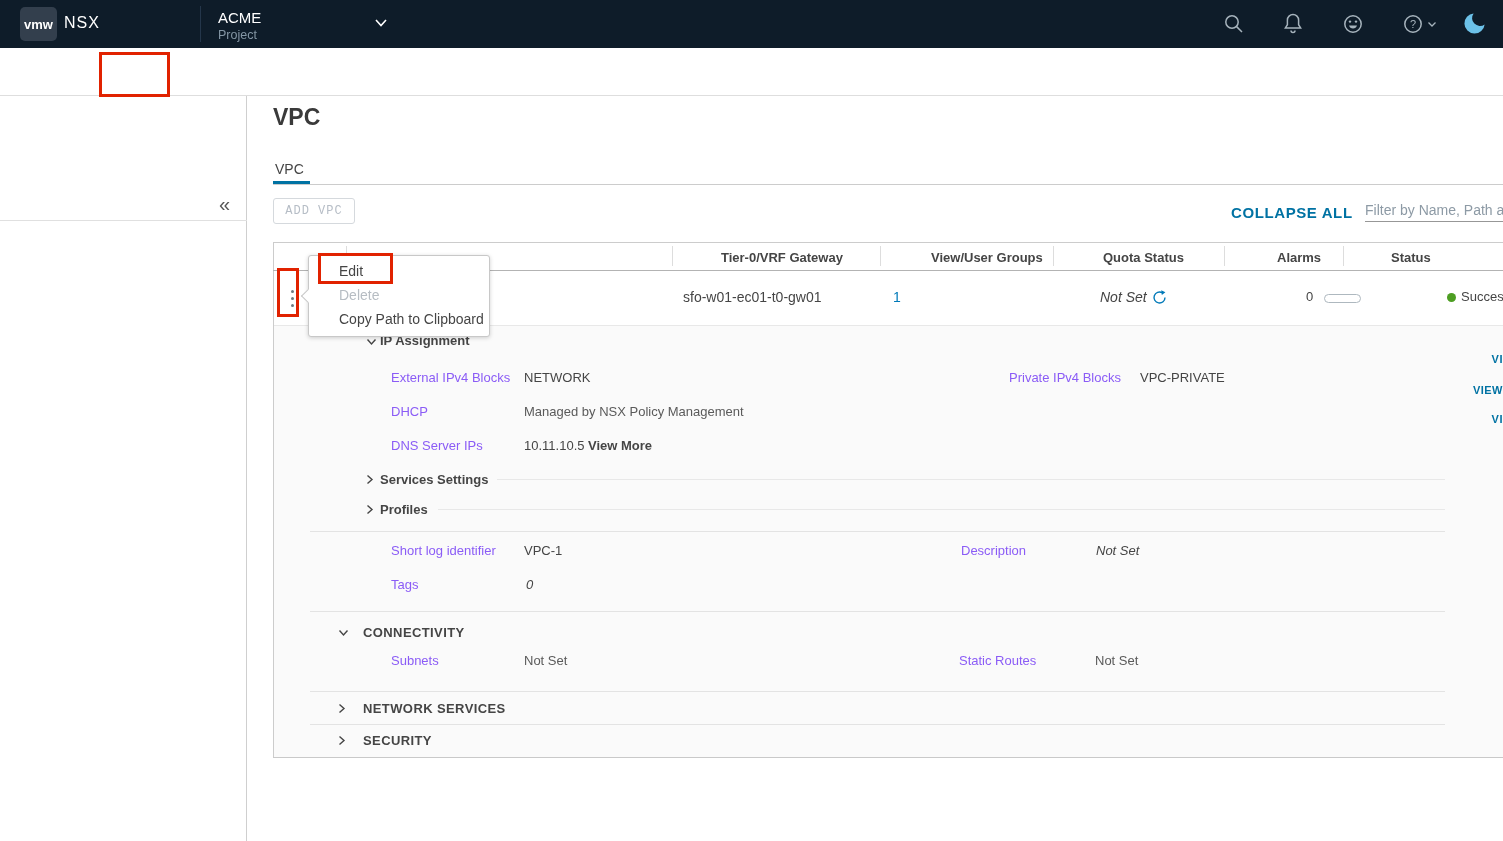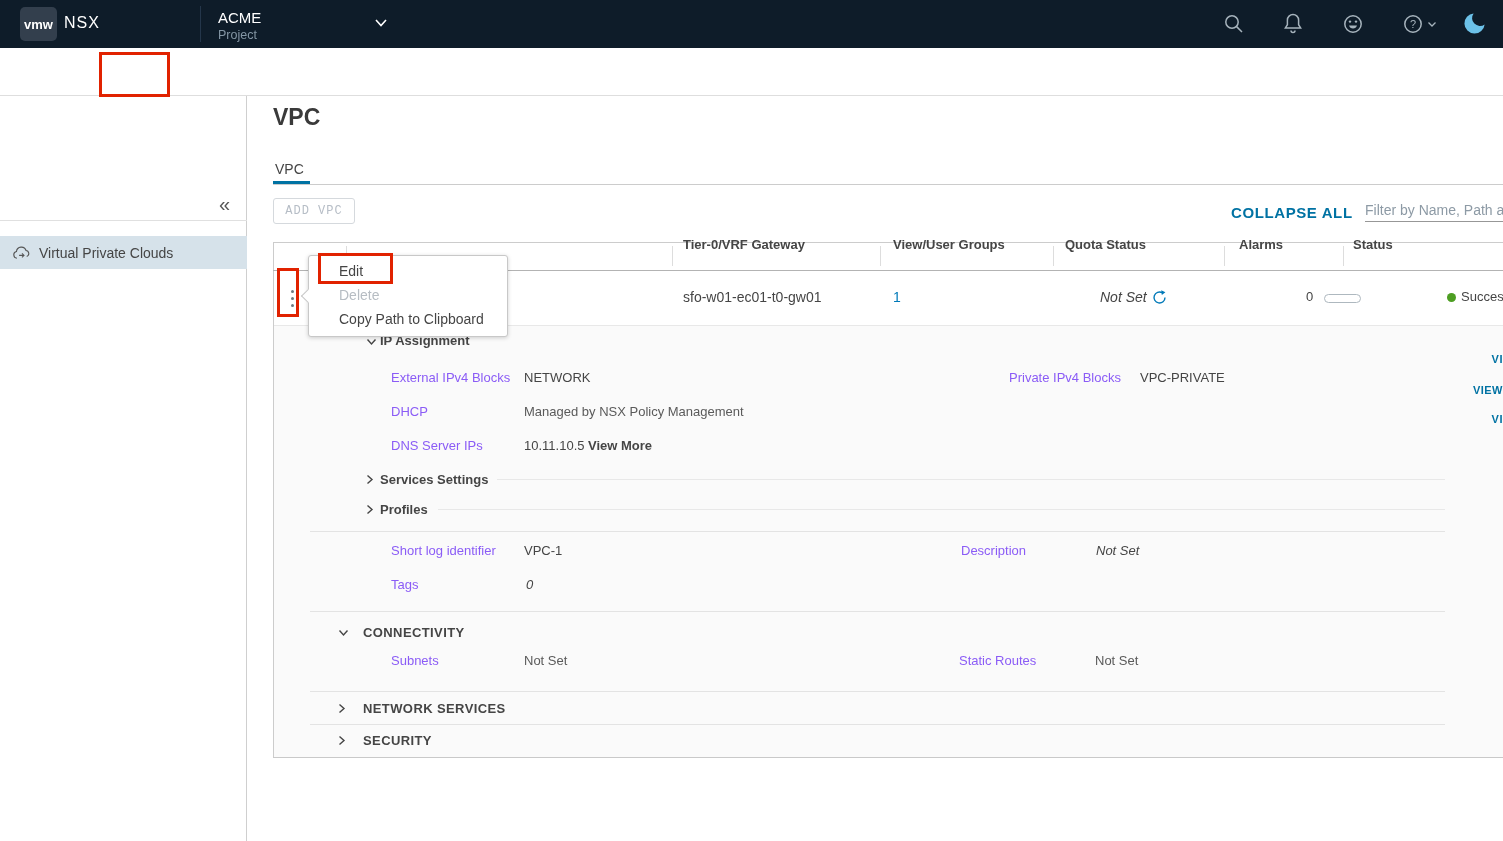--- a/index.html
+++ b/index.html
@@ -47,21 +47,21 @@
     color:#0072a3; cursor:pointer; }
   .filter-input { left:1365px; top:198px; width:138px; height:24px; border:none;
     border-bottom:1px solid #979797; font-size:14px; color:#454545; background:transparent; outline:none;
     font-family:"Liberation Sans",sans-serif; }
   .filter-input::placeholder { color:#8d9aa5; opacity:1; }
 
   
   .card-top { left:273px; top:242px; width:1230px; height:1px; background:#cccccc; }
   .card-left { left:273px; top:242px; width:1px; height:516px; background:#cccccc; }
   .card-bottom { left:273px; top:757px; width:1230px; height:1px; background:#c9c9c9; }
-  .th { top:237px; font-size:13px; font-weight:bold; color:#454545; }
+  .th { top:250px; font-size:13px; font-weight:bold; color:#454545;margin-left:38px; }
   .col-sep { top:246px; width:1px; height:20px; background:#dddddd; }
   .header-rule { left:273px; top:270px; width:1230px; height:1px; background:#b3b3b3; }
   .row-rule { left:274px; top:325px; width:1229px; height:1px; background:#e8e8e8; }
   .cell { top:289px; font-size:14px; color:#454545; }
   .link { color:#0079b8; cursor:pointer; text-decoration:none; }
   .kebab { left:284px; top:285px; width:16px; height:26px; display:flex; flex-direction:column;
     align-items:center; justify-content:center; gap:4px; cursor:pointer; }
   .kebab i { width:3px; height:3px; border-radius:50%; background:#6d7a82; }
   .alarm-pill { left:1324px; top:294px; width:37px; height:9px; border:1.5px solid #aeb8bf; border-radius:5px; }
   .status-dot { left:1447px; top:293px; width:9px; height:9px; border-radius:50%; background:#4d9e22; }
@@ -71,21 +71,21 @@
   .sec-title { font-size:13px; font-weight:bold; color:#454545; }
   .sec-title.upper { letter-spacing:.4px; }
   .f-label { font-size:13px; color:#8b5cf6;margin-left:28px; }
   .f-value { font-size:13px; color:#454545; }
   .italic { font-style:italic; }
   .inline-rule { height:1px; background:#e8e8e8; }
   .divider { left:310px; width:1135px; height:1px; background:#e3e3e3; }
   .view-link { right:0; font-size:11px; font-weight:bold; letter-spacing:.5px; color:#0072a3; cursor:pointer; }
 
   
-  .ctx-menu { left:308px; top:255px; width:200px; height:82px; background:#fff;
+  .ctx-menu { left:308px; top:255px; width:182px; height:82px; background:#fff;
     border:1px solid #c8c8c8; border-radius:3px; box-shadow:0 1px 4px rgba(0,0,0,.18); z-index:10; }
   .ctx-notch { left:303px; top:291px; width:10px; height:10px; background:#fff;
     border-left:1px solid #c8c8c8; border-bottom:1px solid #c8c8c8; transform:rotate(45deg); z-index:11; }
   .ctx-item { position:absolute; left:30px; font-size:14px; color:#454545; cursor:pointer; }
   .ctx-item.disabled { color:#b7bdc3; cursor:default; }
 
   
   .anno { border:3px solid #e12200; z-index:20; pointer-events:none; }
 </style>
 </head>
@@ -133,27 +133,20 @@
   <span class="abs nav-tab" style="left:23px;top:64px">Home</span>
   <div class="abs tab-sep"></div>
   <span class="abs nav-tab" style="left:120px;top:64px">VPCs</span>
   <div class="abs active-underline"></div>
   <span class="abs nav-tab" style="left:186px;top:64px">Inventory</span>
 </nav>
 
 <aside class="abs sidebar">
   <span class="abs collapse-btn">«</span>
   <div class="abs sidebar-divider"></div>
-  <div class="abs sidebar-item">
-    <svg width="19" height="14" viewBox="0 0 20 14">
-      <path d="M5.2 12.5 a3.6 3.6 0 0 1 -0.5 -7.1 A5.2 5.2 0 0 1 14.8 4.4 a3.2 3.2 0 0 1 0.7 6.2" fill="none" stroke="#565656" stroke-width="1.2"></path>
-      <path d="M7.5 9.5 h5 m-2 -2 l2.2 2 l-2.2 2" fill="none" stroke="#565656" stroke-width="1.1"></path>
-    </svg>
-    <span>Virtual Private Clouds</span>
-  </div>
 </aside>
 
 <h1 class="abs page-title">VPC</h1>
 <span class="abs vpc-tab">VPC</span>
 <div class="abs vpc-tab-underline"></div>
 <div class="abs tabs-rule"></div>
 
 <button class="abs add-vpc-btn">ADD VPC</button>
 <span class="abs collapse-all">COLLAPSE ALL</span>
 <input class="abs filter-input" type="text" placeholder="Filter by Name, Path a" style="">

